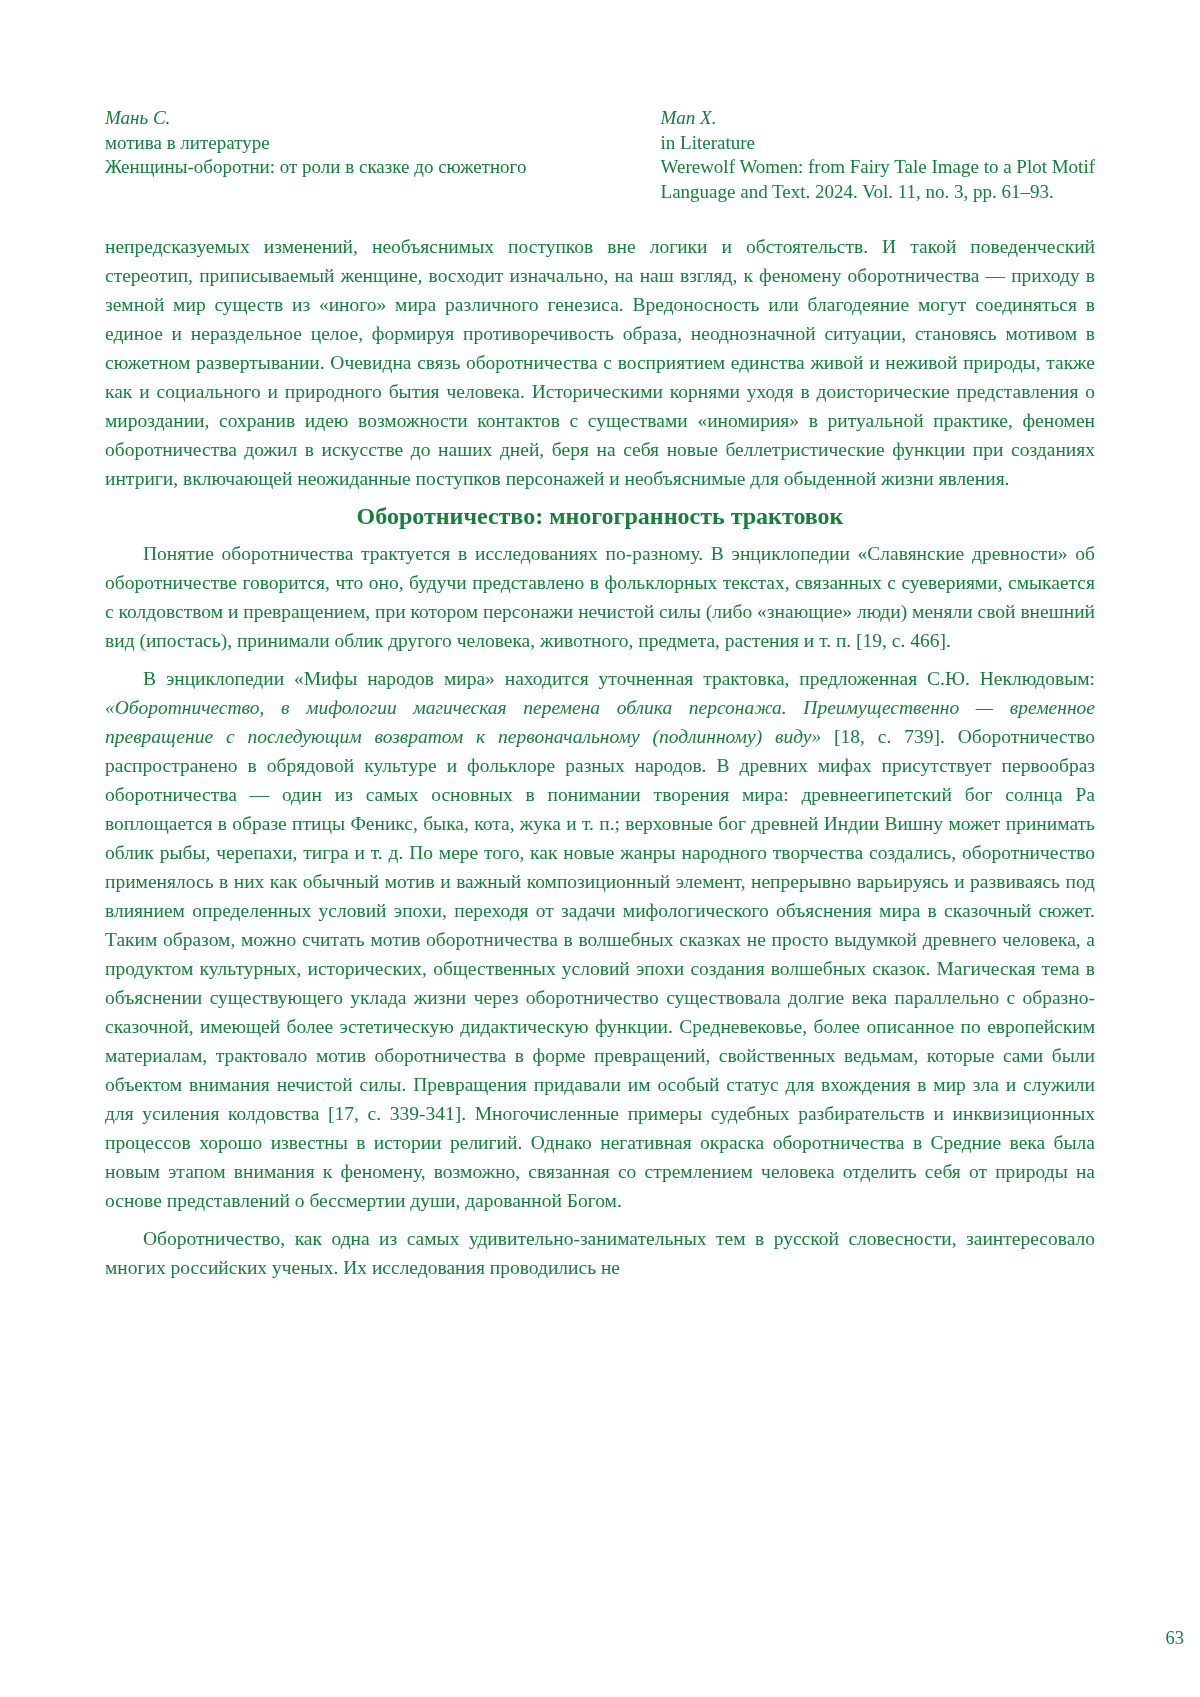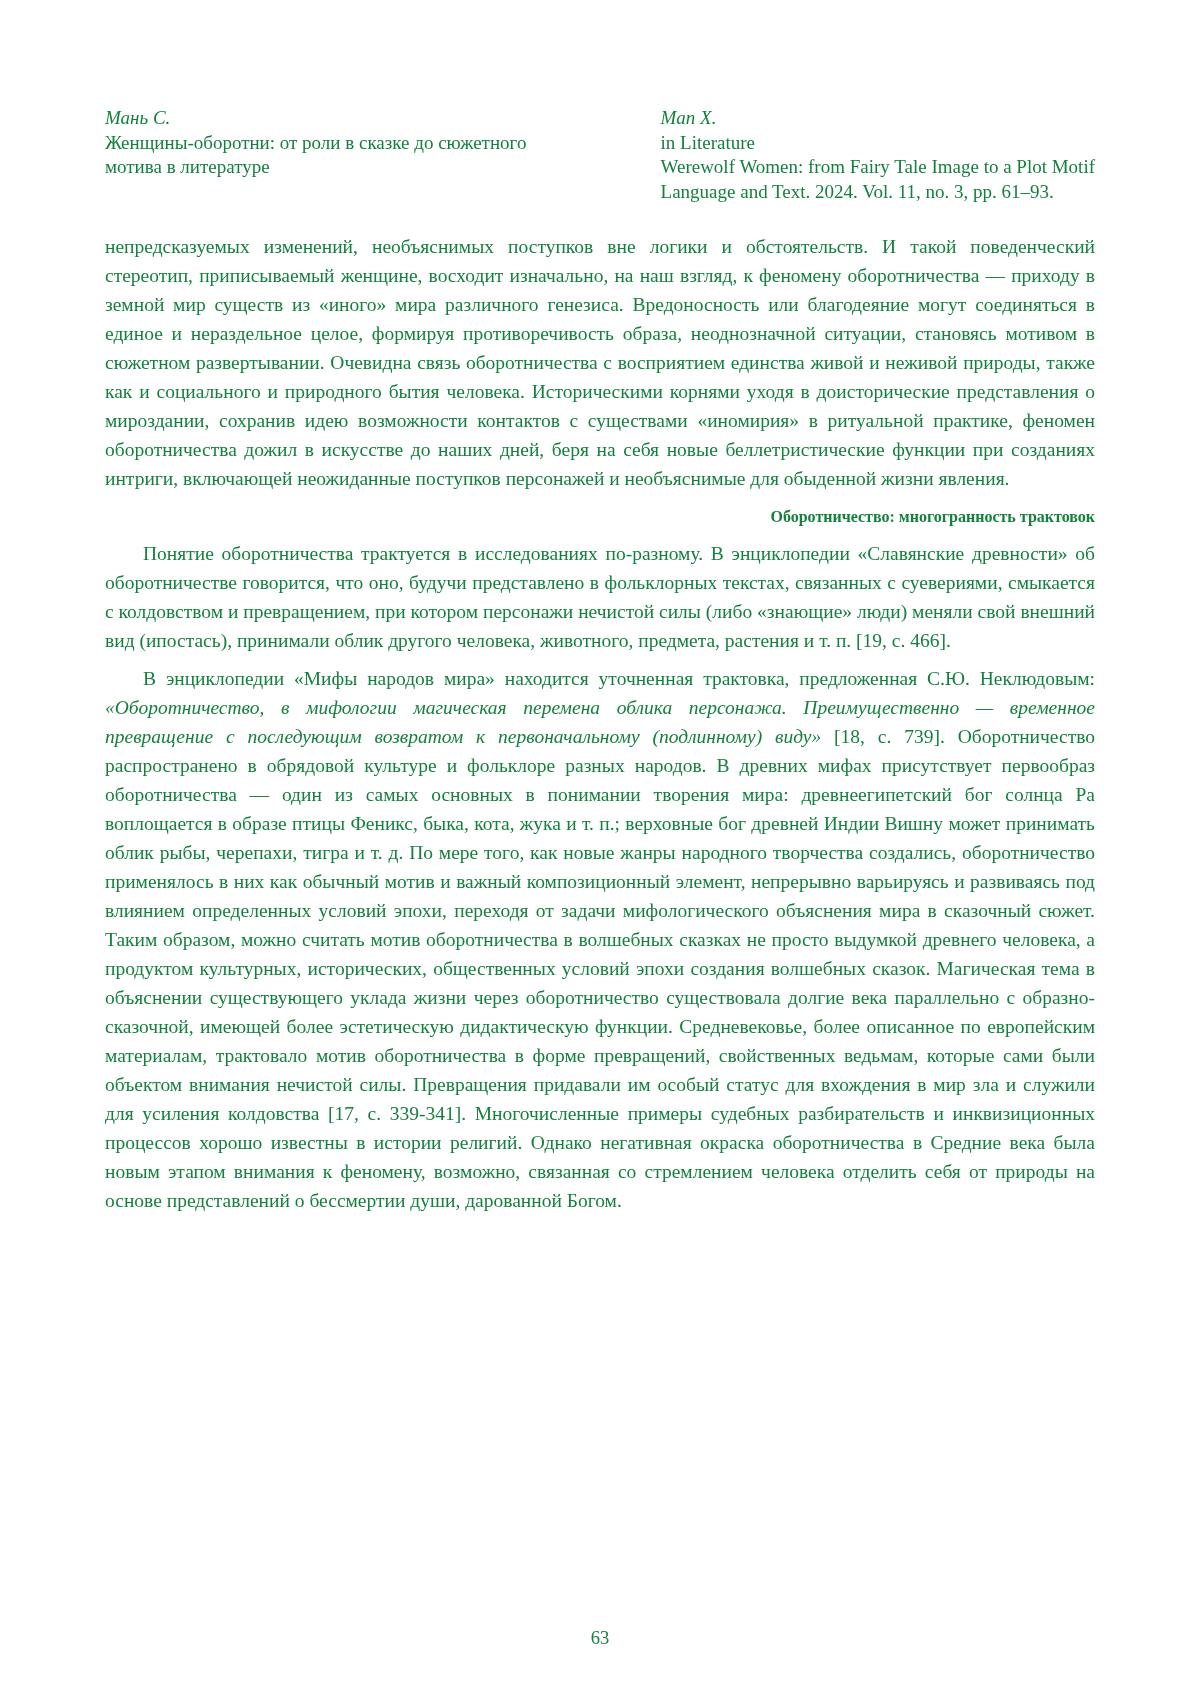--- a/index.html
+++ b/index.html
@@ -37,63 +37,64 @@
   .article-body {
     text-align: justify;
   }
   .para {
     margin: 0;
     text-indent: 38px;
   }
   .para + .para { margin-top: 9px; }
   .para.no-indent { text-indent: 0; }
   .section-heading {
-    font-size: 16px;
+    font-size: 24px;
     font-weight: bold;
-    text-align: right;
+    text-align: center;
     margin: 9px 0 8px 0;
     line-height: 29px;
   }
   .quote-italic { font-style: italic; }
   .page-number {
     position: absolute;
     left: 0;
-    right: 0;
+    right: 16px;
     bottom: 44px;
-    text-align: center;
+    text-align: right;
     font-size: 18.5px;
   }
 </style>
 </head>
 <body>
 
 <div class="page">
 
   <header class="doc-header">
     <div class="col left">
       <div class="author">Мань С.</div>
+      <div>мотива в литературе</div>
       <div>Женщины-оборотни: от роли в сказке до сюжетного</div>
-      <div>мотива в литературе</div>
     </div>
     <div class="col right">
       <div class="author">Man X.</div>
       <div>in Literature</div>
       <div>Werewolf Women: from Fairy Tale Image to a Plot Motif</div>
       <div>Language and Text. 2024. Vol. 11, no. 3, pp. 61–93.</div>
     </div>
   </header>
 
   <main class="article-body">
     <p class="para no-indent">непредсказуемых изменений, необъяснимых поступков вне логики и обстоятельств. И такой поведенческий стереотип, приписываемый женщине, восходит изначально, на наш взгляд, к феномену оборотничества — приходу в земной мир существ из «иного» мира различного генезиса. Вредоносность или благодеяние могут соединяться в единое и нераздельное целое, формируя противоречивость образа, неоднозначной ситуации, становясь мотивом в сюжетном развертывании. Очевидна связь оборотничества с восприятием единства живой и неживой природы, также как и социального и природного бытия человека. Историческими корнями уходя в доисторические представления о мироздании, сохранив идею возможности контактов с существами «иномирия» в ритуальной практике, феномен оборотничества дожил в искусстве до наших дней, беря на себя новые беллетристические функции при созданиях интриги, включающей неожиданные поступков персонажей и необъяснимые для обыденной жизни явления.</p>
 
     <h2 class="section-heading">Оборотничество: многогранность трактовок</h2>
 
     <p class="para">Понятие оборотничества трактуется в исследованиях по-разному. В энциклопедии «Славянские древности» об оборотничестве говорится, что оно, будучи представлено в фольклорных текстах, связанных с суевериями, смыкается с колдовством и превращением, при котором персонажи нечистой силы (либо «знающие» люди) меняли свой внешний вид (ипостась), принимали облик другого человека, животного, предмета, растения и т. п. [19, с. 466].</p>
 
     <p class="para"><span>В энциклопедии «Мифы народов мира» находится уточненная трактовка, предложенная С.Ю. Неклюдовым: </span><span class="quote-italic">«Оборотничество, в мифологии магическая перемена облика персонажа. Преимущественно — временное превращение с последующим возвратом к первоначальному (подлинному) виду»</span><span> [18, с. 739]. Оборотничество распространено в обрядовой культуре и фольклоре разных народов. В древних мифах присутствует первообраз оборотничества — один из самых основных в понимании творения мира: древнеегипетский бог солнца Ра воплощается в образе птицы Феникс, быка, кота, жука и т. п.; верховные бог древней Индии Вишну может принимать облик рыбы, черепахи, тигра и т. д. По мере того, как новые жанры народного творчества создались, оборотничество применялось в них как обычный мотив и важный композиционный элемент, непрерывно варьируясь и развиваясь под влиянием определенных условий эпохи, переходя от задачи мифологического объяснения мира в сказочный сюжет. Таким образом, можно считать мотив оборотничества в волшебных сказках не просто выдумкой древнего человека, а продуктом культурных, исторических, общественных условий эпохи создания волшебных сказок. Магическая тема в объяснении существующего уклада жизни через оборотничество существовала долгие века параллельно с образно-сказочной, имеющей более эстетическую дидактическую функции. Средневековье, более описанное по европейским материалам, трактовало мотив оборотничества в форме превращений, свойственных ведьмам, которые сами были объектом внимания нечистой силы. Превращения придавали им особый статус для вхождения в мир зла и служили для усиления колдовства [17, с. 339-341]. Многочисленные примеры судебных разбирательств и инквизиционных процессов хорошо известны в истории религий. Однако негативная окраска оборотничества в Средние века была новым этапом внимания к феномену, возможно, связанная со стремлением человека отделить себя от природы на основе представлений о бессмертии души, дарованной Богом.</span></p>
 
+    <p class="para">Оборотничество, как одна из самых удивительно-занимательных тем в русской словесности, заинтересовало многих российских ученых. Их исследования проводились не</p>
   </main>
 
   <footer>
     <div class="page-number">63</div>
   </footer>
 
 </div>
 
 </body></html>

